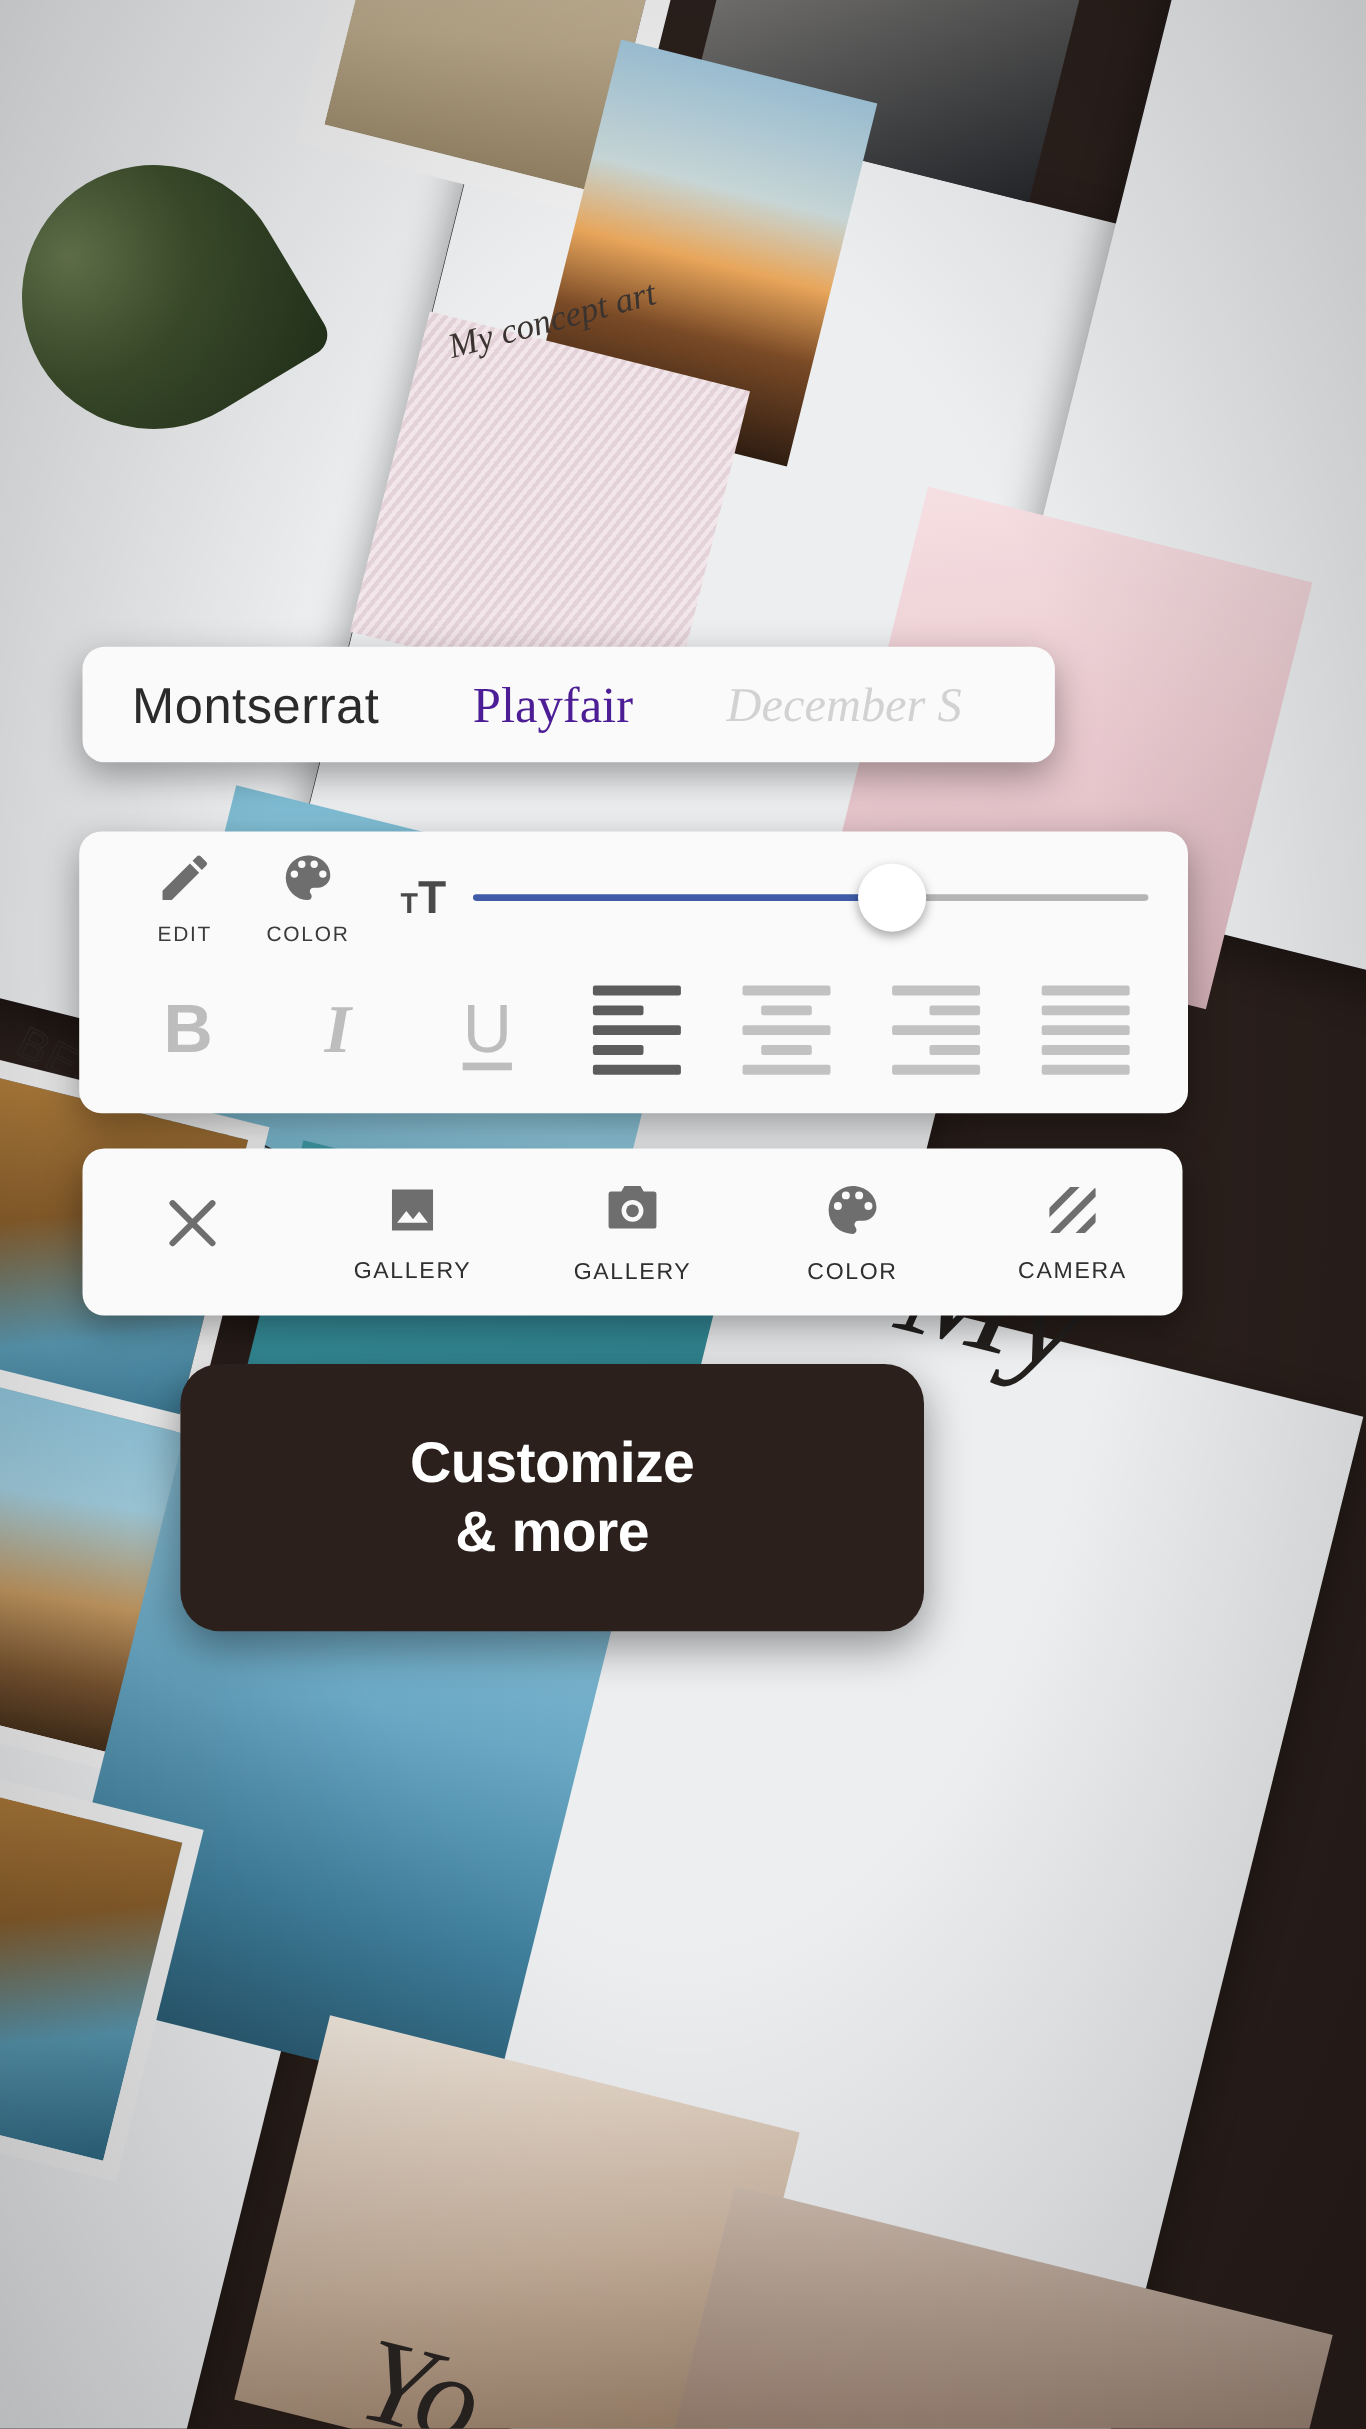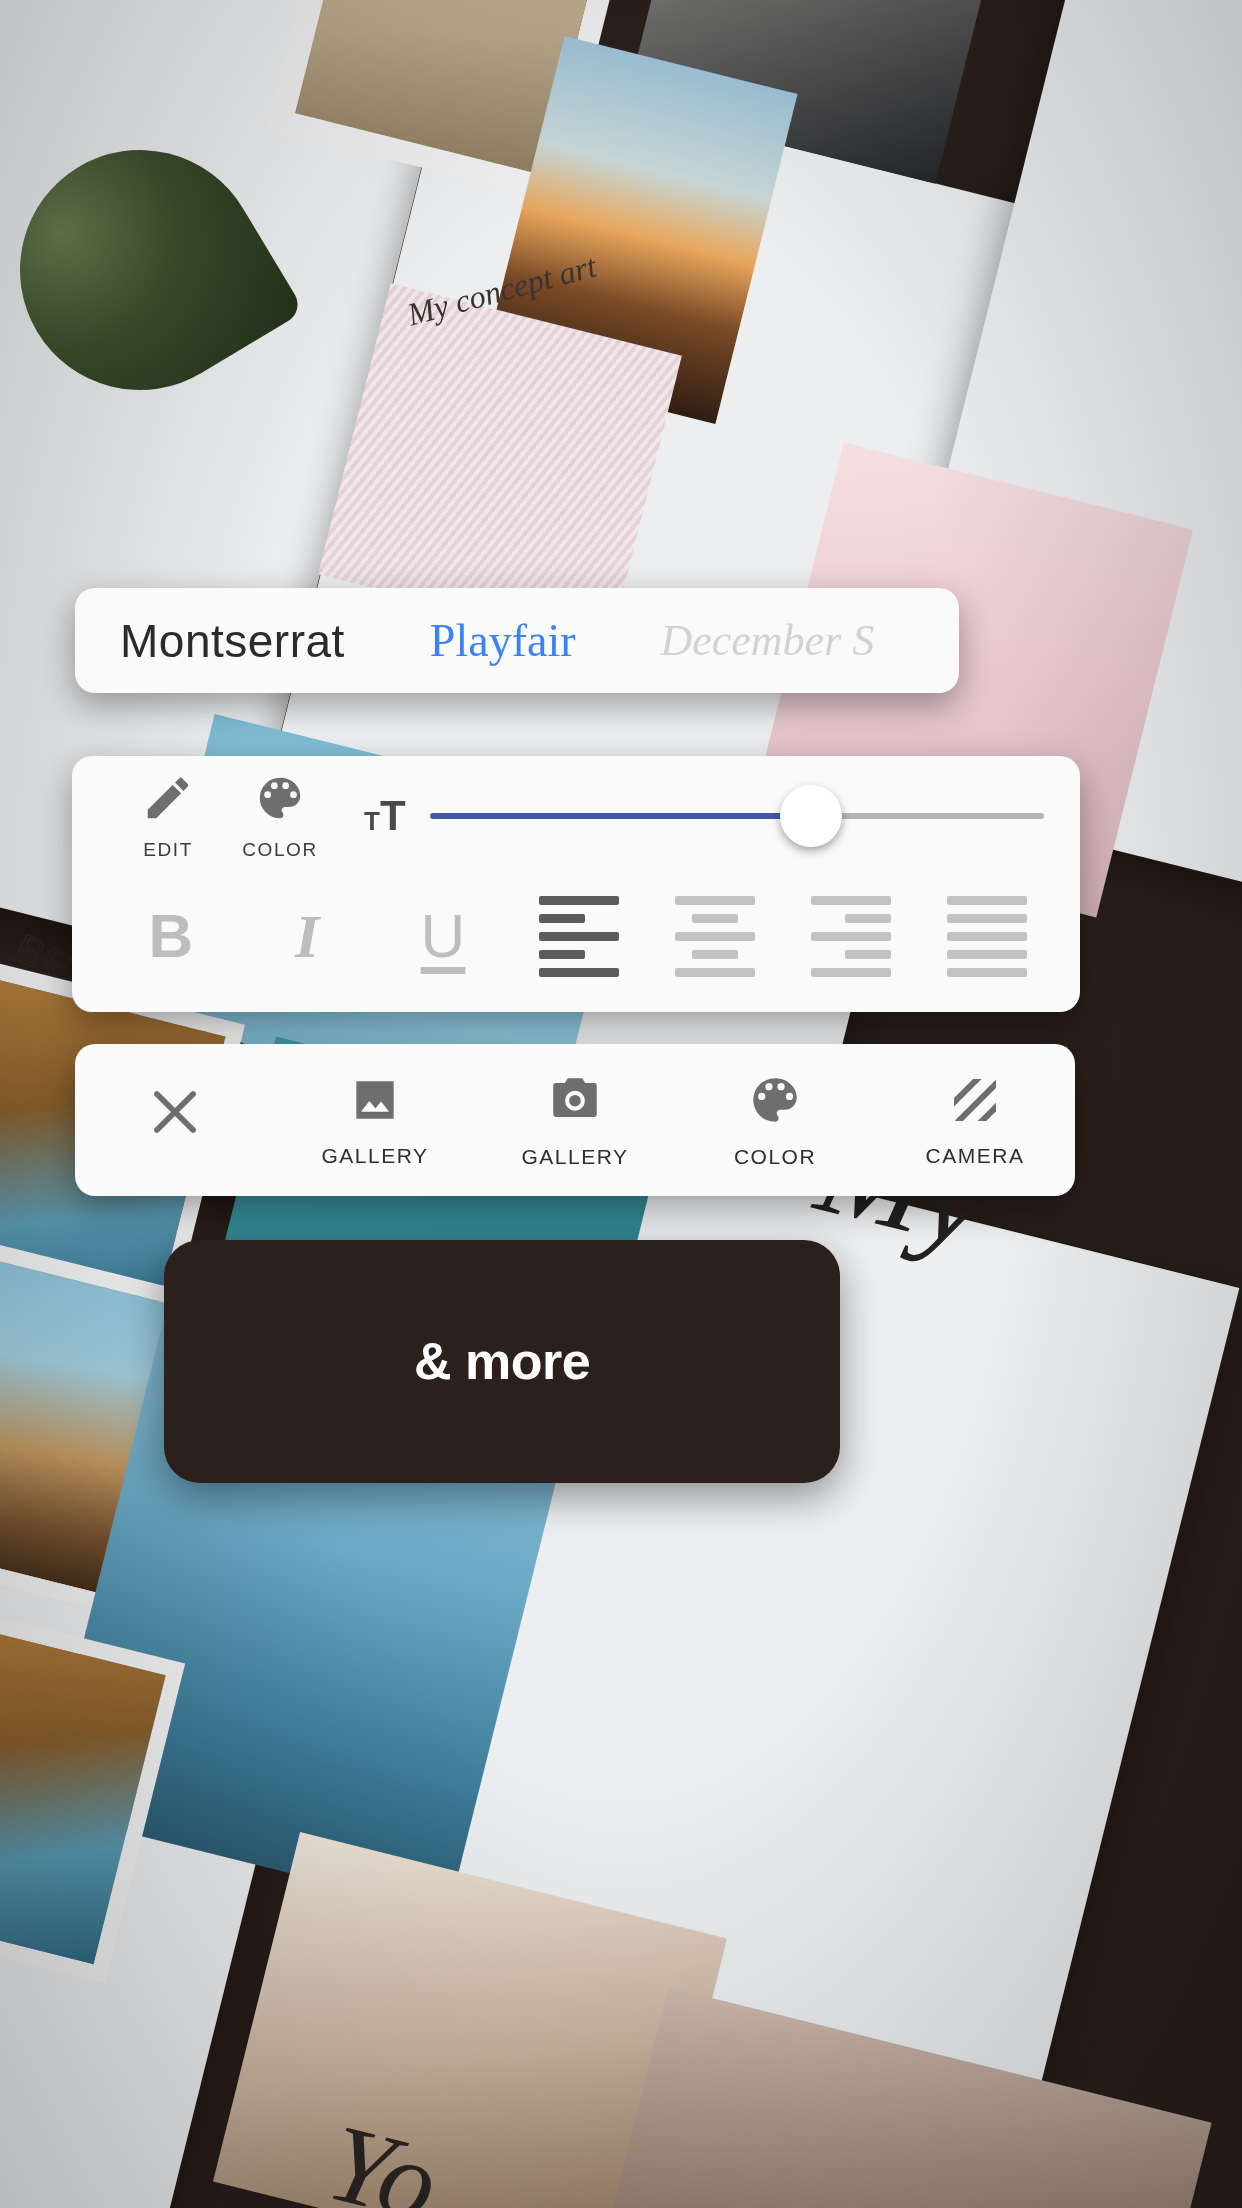--- a/index.html
+++ b/index.html
@@ -65,21 +65,21 @@
     box-shadow:0 12px 34px rgba(0,0,0,.35);
   }
 
   
   #font-panel { left:75px; top:588px; width:884px; height:105px;
      display:flex; align-items:center; overflow:hidden; }
   .font-item { white-space:nowrap; }
   .font-montserrat { font-family:"Liberation Sans", sans-serif; font-size:46px;
      color:#2b2b2b; margin-left:45px; letter-spacing:.5px; }
   .font-playfair { font-family:"Liberation Serif", serif; font-size:46px;
-     color:#3b82f6; margin-left:85px; }
+     color:#4c1d95; margin-left:85px; }
   .font-march { font-family:"Liberation Serif", serif; font-style:italic; font-size:44px;
      color:#d2d2d2; margin-left:85px; } 
   #text-tools { left:72px; top:536px; }
 
   .tools-top { display:flex; align-items:center; height:120px; padding:0 0 0 40px; }
   .tool {
     width:112px; display:flex; flex-direction:column; align-items:center; gap:14px;
   }
   .tool-label { font-size:19px; letter-spacing:1.6px; color:#3b3b3b; }
   .icon-gray { fill:#6e6e6e; }
@@ -312,14 +312,15 @@
         <line x1="2" y1="24" x2="22" y2="4"></line>
         <line x1="8" y1="28" x2="28" y2="8"></line>
         <line x1="14" y1="32" x2="34" y2="12"></line>
       </g>
     </svg>
     <span class="bg-label">CAMERA</span>
   </div>
 </div>
 
 <div id="caption">
+  <div>Customize</div>
   <div>&amp; more</div>
 </div>
 
 </body></html>

